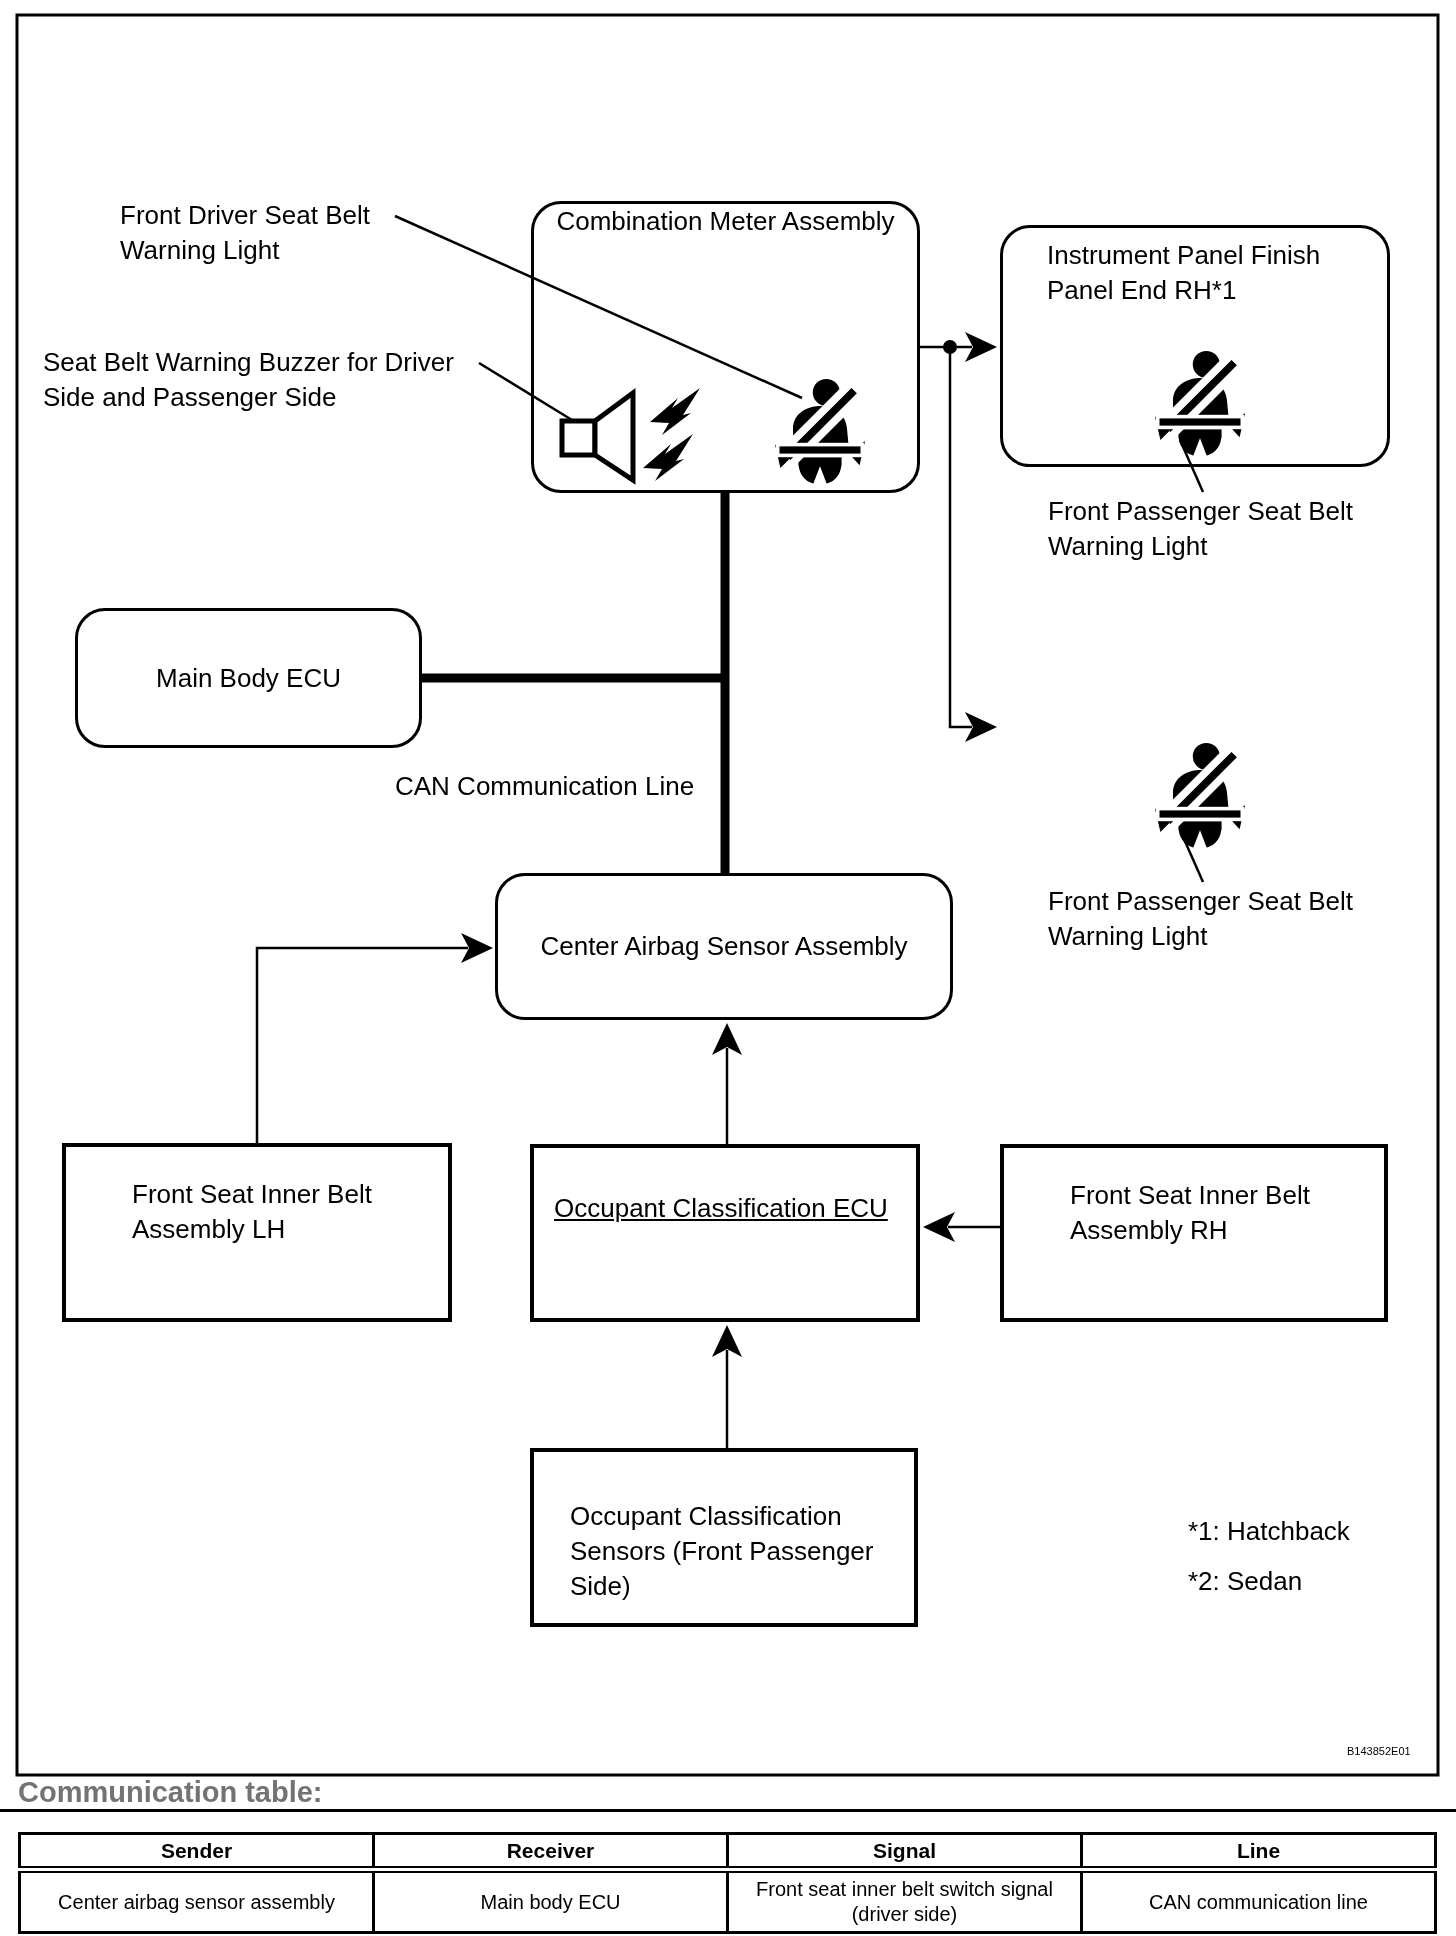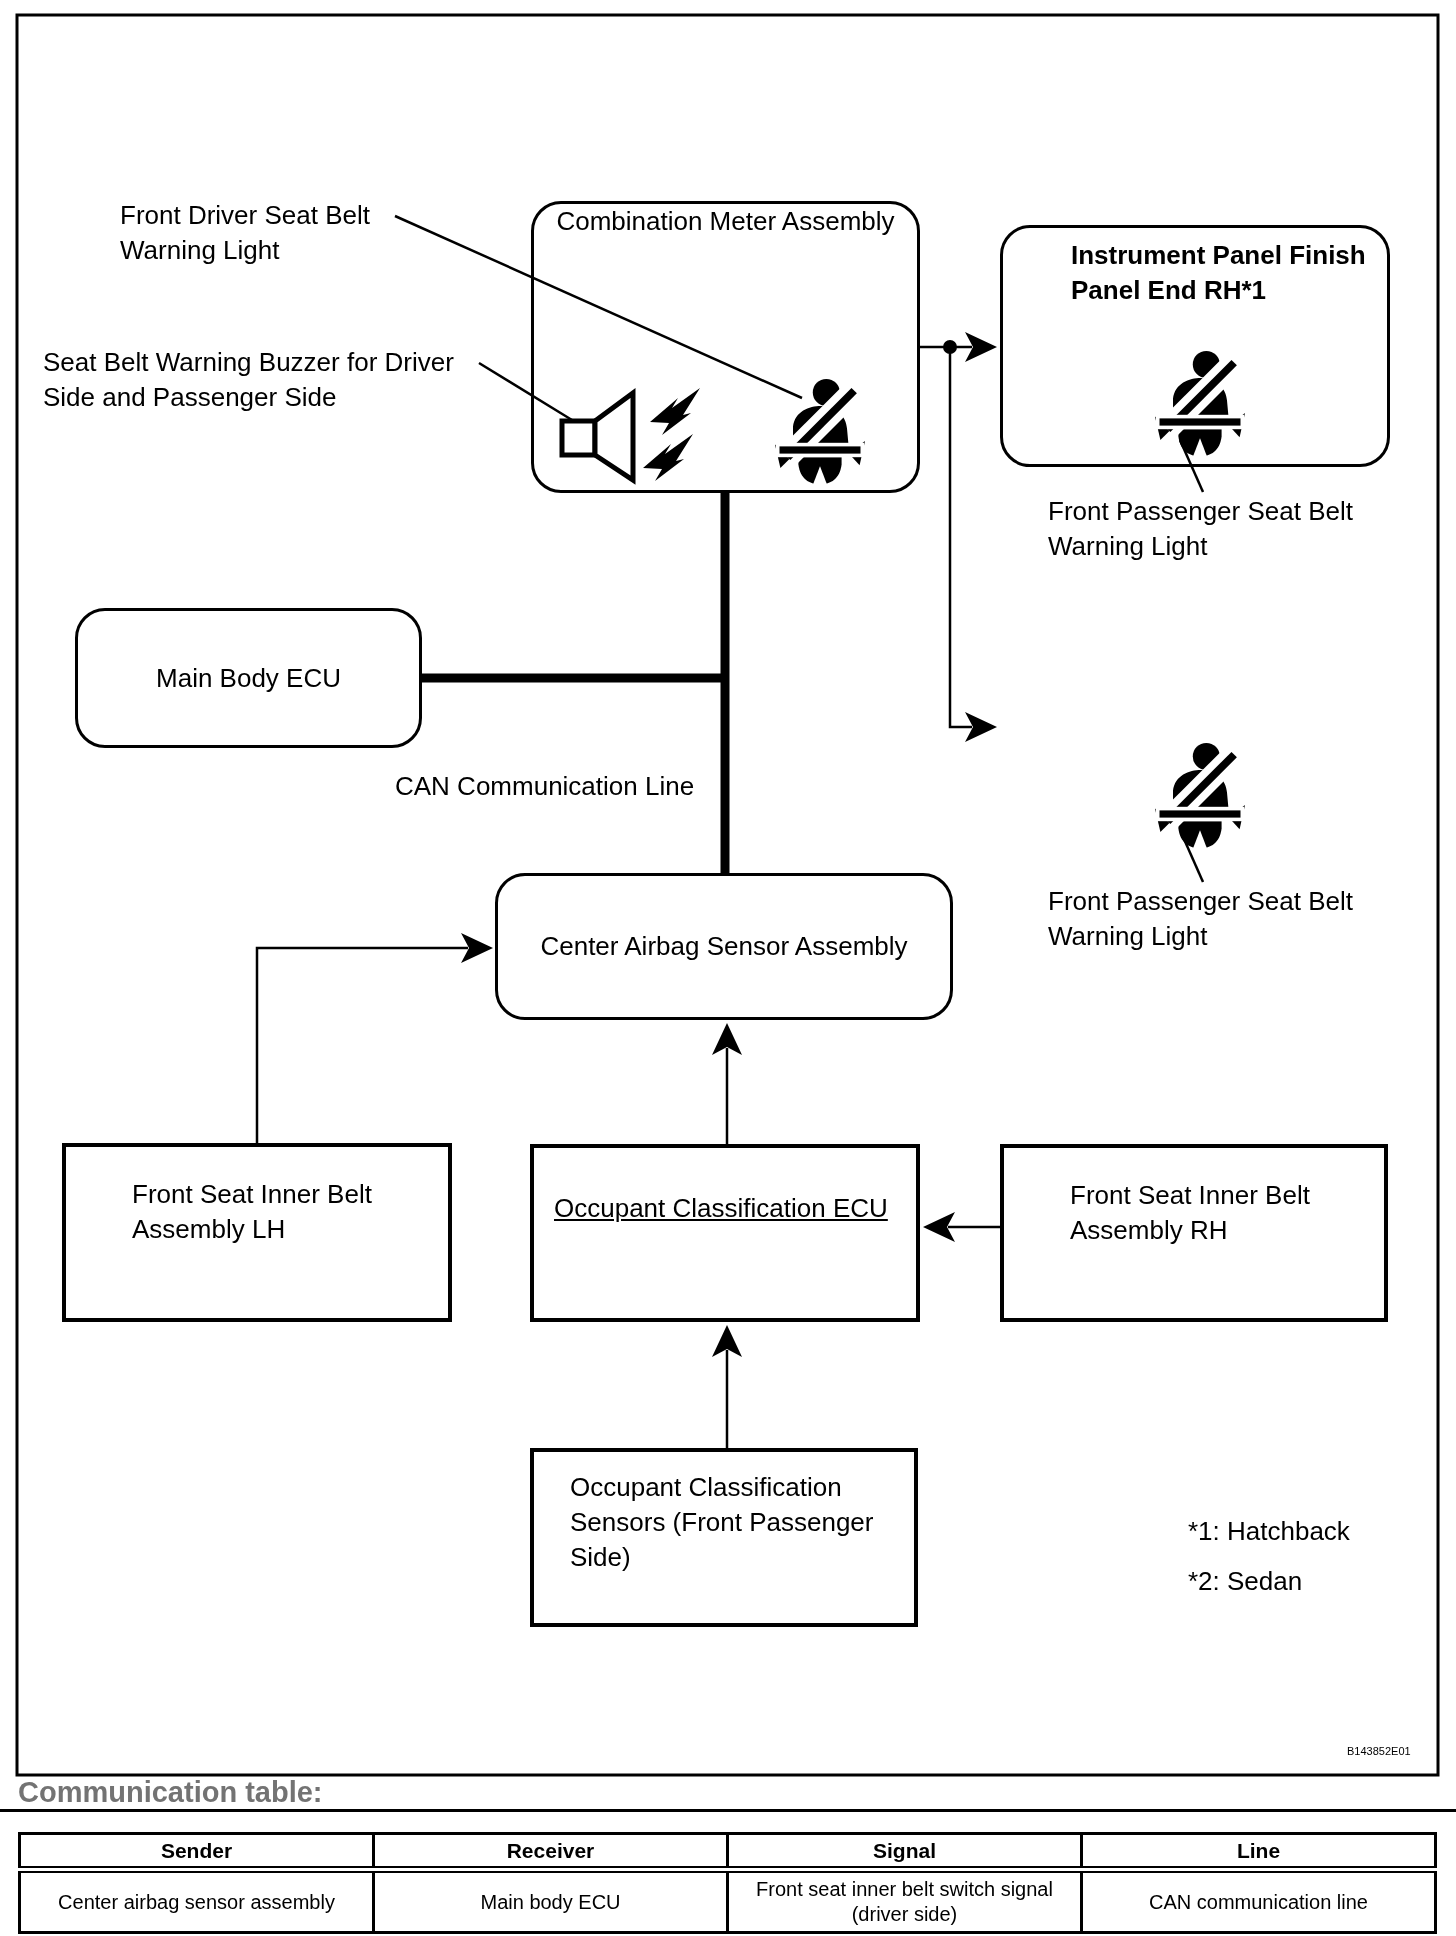--- a/index.html
+++ b/index.html
@@ -27,21 +27,21 @@
 </head>
 <body>
 
 <div class="stage">
 
   <div class="box rounded" style="left:531px;top:201px;width:389px;height:292px;">
     <div class="box-label center-title">Combination Meter Assembly</div>
   </div>
 
   <div class="box rounded" style="left:1000px;top:225px;width:390px;height:242px;">
-    <div class="box-label" style="padding:10px 0 0 68px;font-weight:bold;">Instrument Panel Finish
+    <div class="box-label" style="padding:10px 0 0 44px;">Instrument Panel Finish
 Panel End RH*1</div>
   </div>
 
 
   <div class="box rounded" style="left:75px;top:608px;width:347px;height:140px;">
     <div class="flexcenter">
       <div class="box-label">Main Body ECU</div>
     </div>
   </div>
 
@@ -59,21 +59,21 @@
   <div class="box square" style="left:530px;top:1144px;width:390px;height:178px;text-decoration:underline;">
     <div class="box-label" style="padding:43px 0 0 20px;">Occupant Classification ECU</div>
   </div>
 
   <div class="box square" style="left:1000px;top:1144px;width:388px;height:178px;">
     <div class="box-label" style="padding:30px 0 0 66px;">Front Seat Inner Belt
 Assembly RH</div>
   </div>
 
   <div class="box square" style="left:530px;top:1448px;width:388px;height:179px;">
-    <div class="box-label" style="padding:18px 0 0 36px;">Occupant Classification
+    <div class="box-label" style="padding:2px 0 0 36px;margin-top:45px;">Occupant Classification
 Sensors (Front Passenger
 Side)</div>
   </div>
 
   <svg class="svglayer" width="1456" height="1936" viewBox="0 0 1456 1936">
     <defs>
       <symbol id="beltIcon" viewBox="0 0 100 120">
         <circle cx="57" cy="16" r="15" fill="#000"></circle>
         <path d="M20,78 L20,54 C22,37 38,31 51,31 C68,31 79,42 80,56 L82,78 Z" fill="#000"></path>
         <path d="M26,88 L74,88 L74,96 C72,112 62,118 50,118 C38,118 28,112 26,96 Z" fill="#000"></path>

